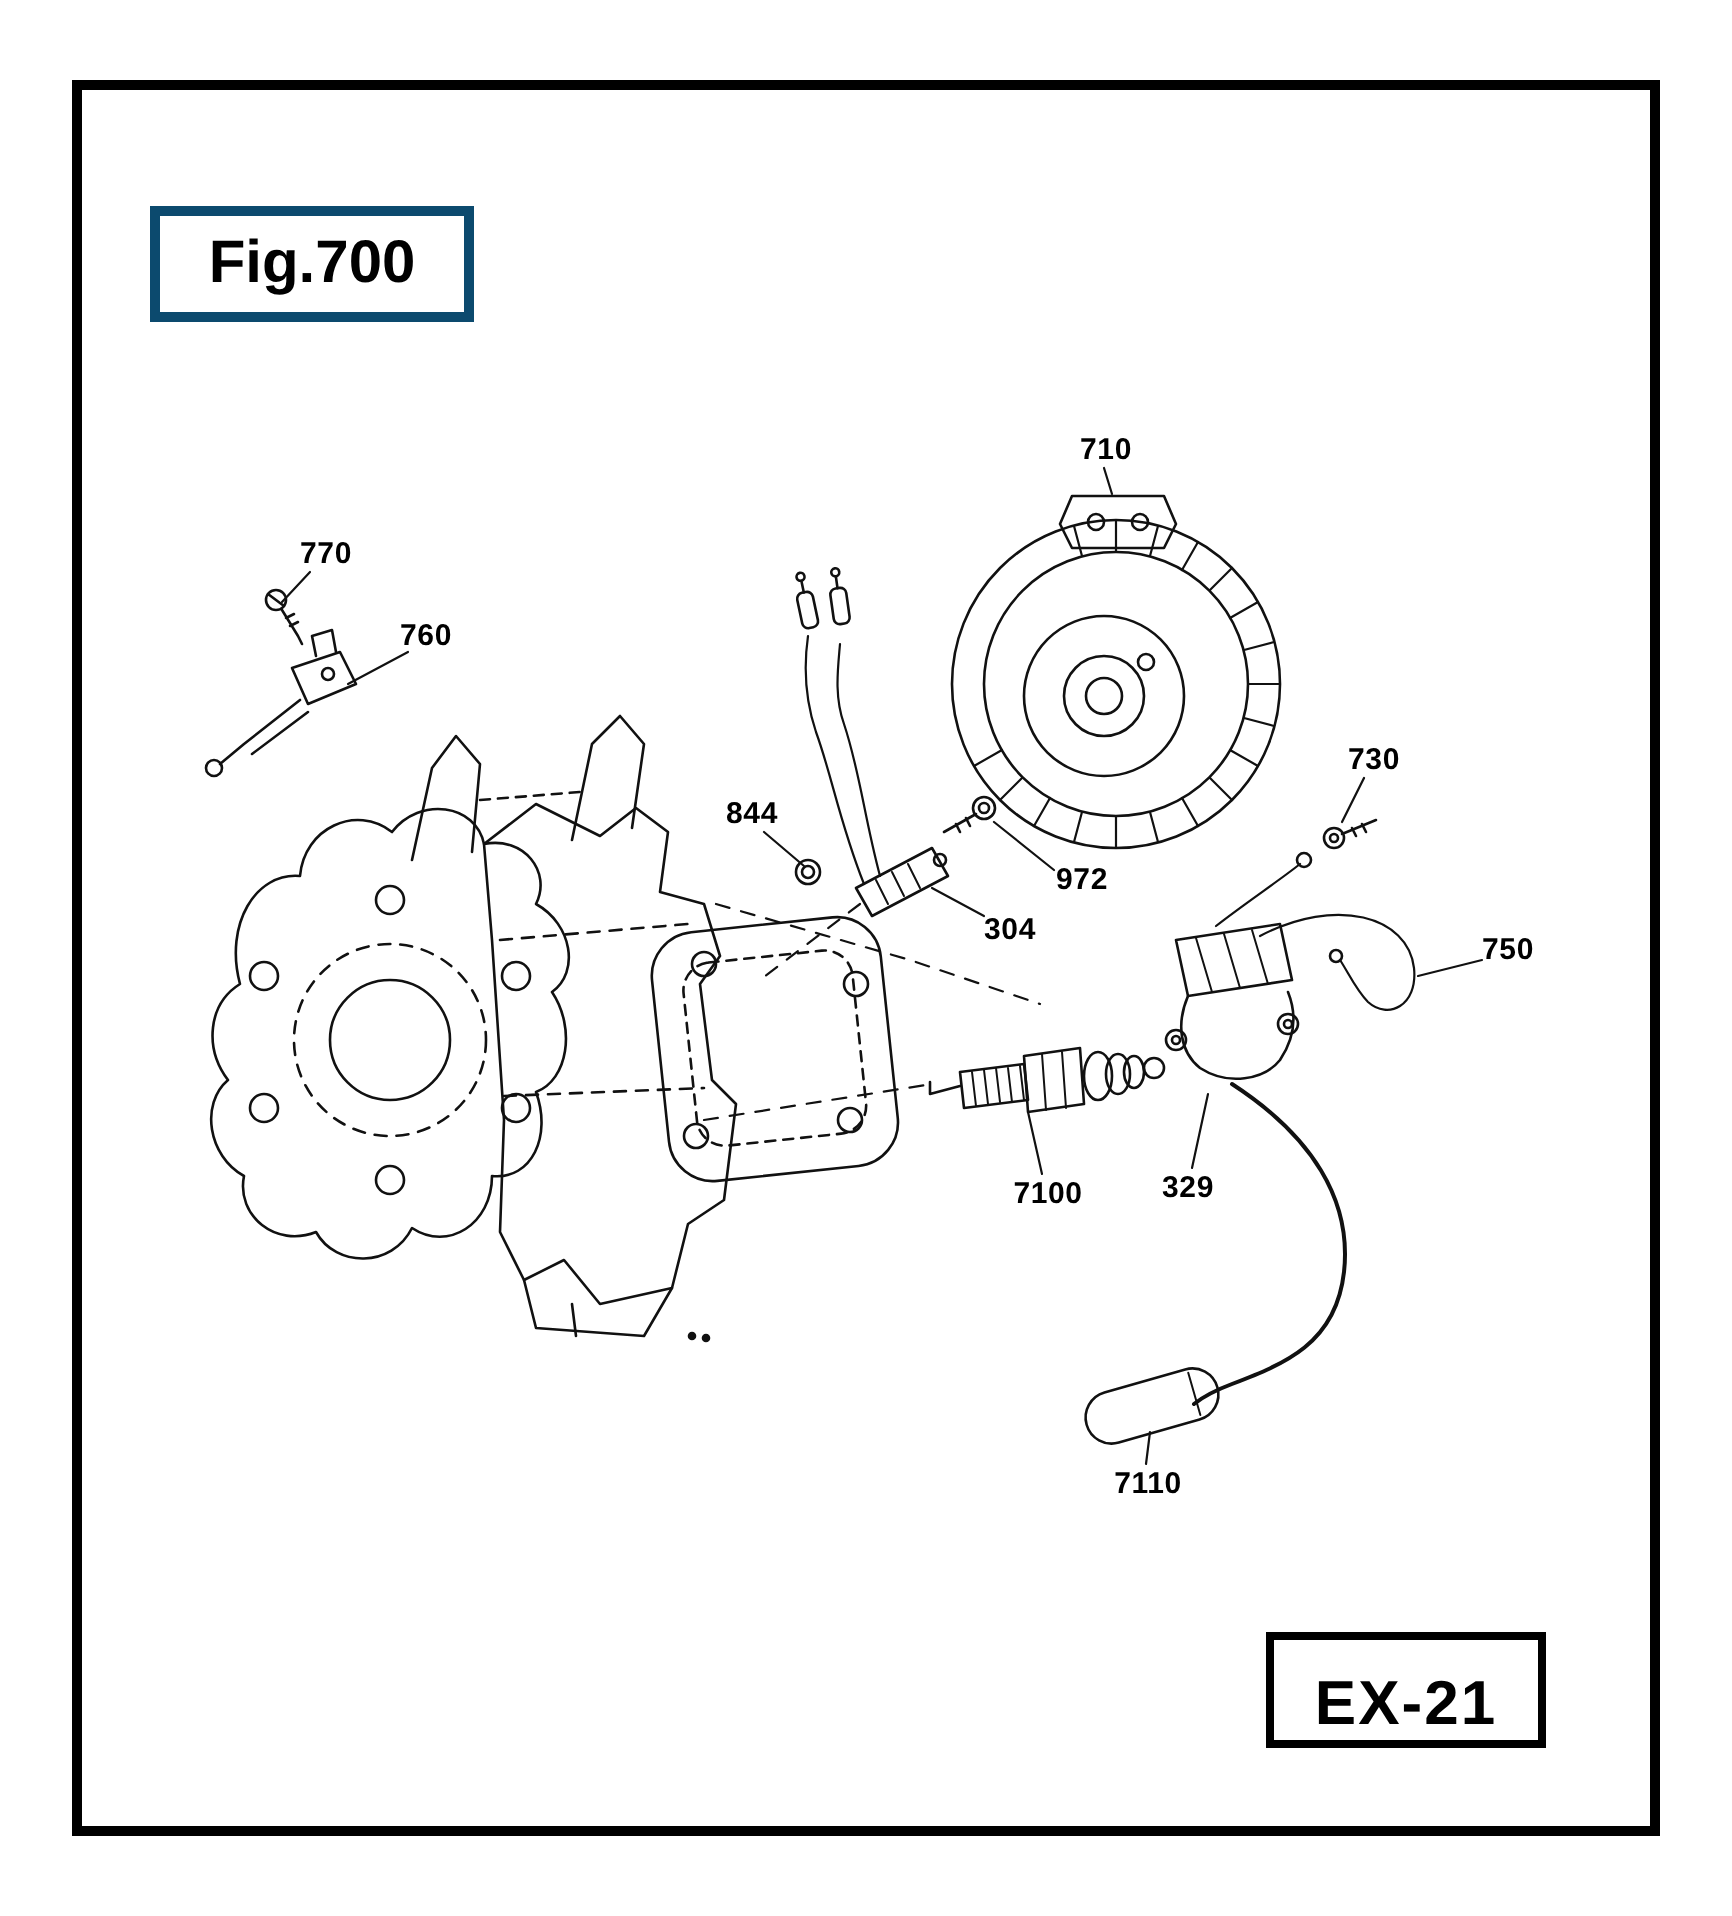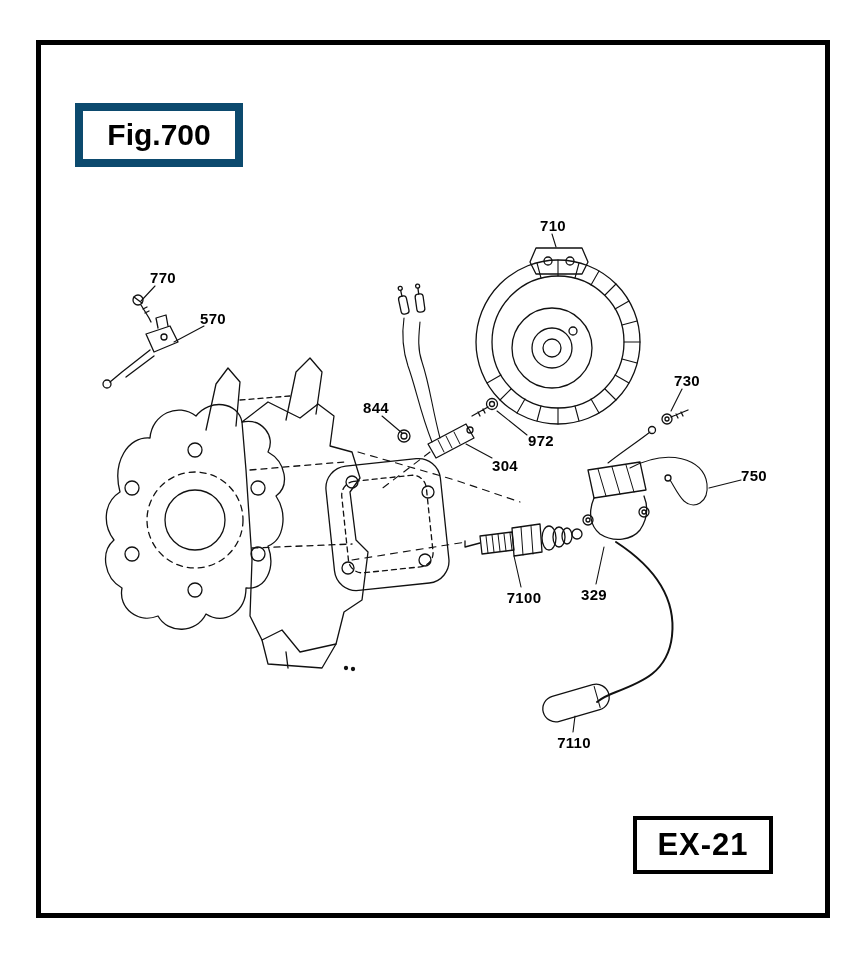--- a/index.html
+++ b/index.html
@@ -4,24 +4,24 @@
 <style>
   html,body{margin:0;padding:0;background:#ffffff;}
   #page{position:relative;width:866px;height:958px;background:#ffffff;overflow:hidden;
         font-family:"Liberation Sans",sans-serif;}
   #frame{position:absolute;left:36px;top:40px;width:784px;height:868px;
          border:5px solid #000;}
   #lineart{position:absolute;left:0;top:0;}
   .part-label{position:absolute;transform:translate(-50%,-50%);
       font-weight:bold;font-size:15px;color:#000;white-space:nowrap;letter-spacing:.3px;text-align:center;}
   .fig-box{position:absolute;left:75px;top:103px;width:152px;height:48px;
-      border:8px solid #0c4a6e;display:flex;align-items:center;justify-content:center;
+      border:5px solid #0c4a6e;display:flex;align-items:center;justify-content:center;
       font-weight:bold;font-size:30px;color:#000;}
   .sheet-box{position:absolute;left:633px;top:816px;width:132px;height:50px;
-      border:4px solid #000;display:flex;align-items:center;justify-content:center;
+      border:4px solid #000;display:flex;align-items:flex-end;justify-content:center;
       font-weight:bold;font-size:31px;color:#000;letter-spacing:1px;}
 </style>
 </head>
 <body>
 
 <div id="page">
 
   <svg id="lineart" width="866" height="958" viewBox="0 0 866 958" fill="none" stroke="#111" stroke-width="1.3" stroke-linecap="round" stroke-linejoin="round">
 
     <g>
@@ -177,21 +177,21 @@
 
   <div class="fig-box">
     <span>Fig.700</span>
   </div>
 
   <div class="sheet-box">
     <span>EX-21</span>
   </div>
 
   <div class="part-label" style="left:163px;top:277px">770</div>
-  <div class="part-label" style="left:213px;top:318px">570</div>
+  <div class="part-label" style="left:213px;top:318px">760</div>
   <div class="part-label" style="left:553px;top:225px">710</div>
   <div class="part-label" style="left:376px;top:407px">844</div>
   <div class="part-label" style="left:541px;top:440px">972</div>
   <div class="part-label" style="left:505px;top:465px">304</div>
   <div class="part-label" style="left:687px;top:380px">730</div>
   <div class="part-label" style="left:754px;top:475px">750</div>
   <div class="part-label" style="left:524px;top:597px">7100</div>
   <div class="part-label" style="left:594px;top:594px">329</div>
   <div class="part-label" style="left:574px;top:742px">7110</div>
 

